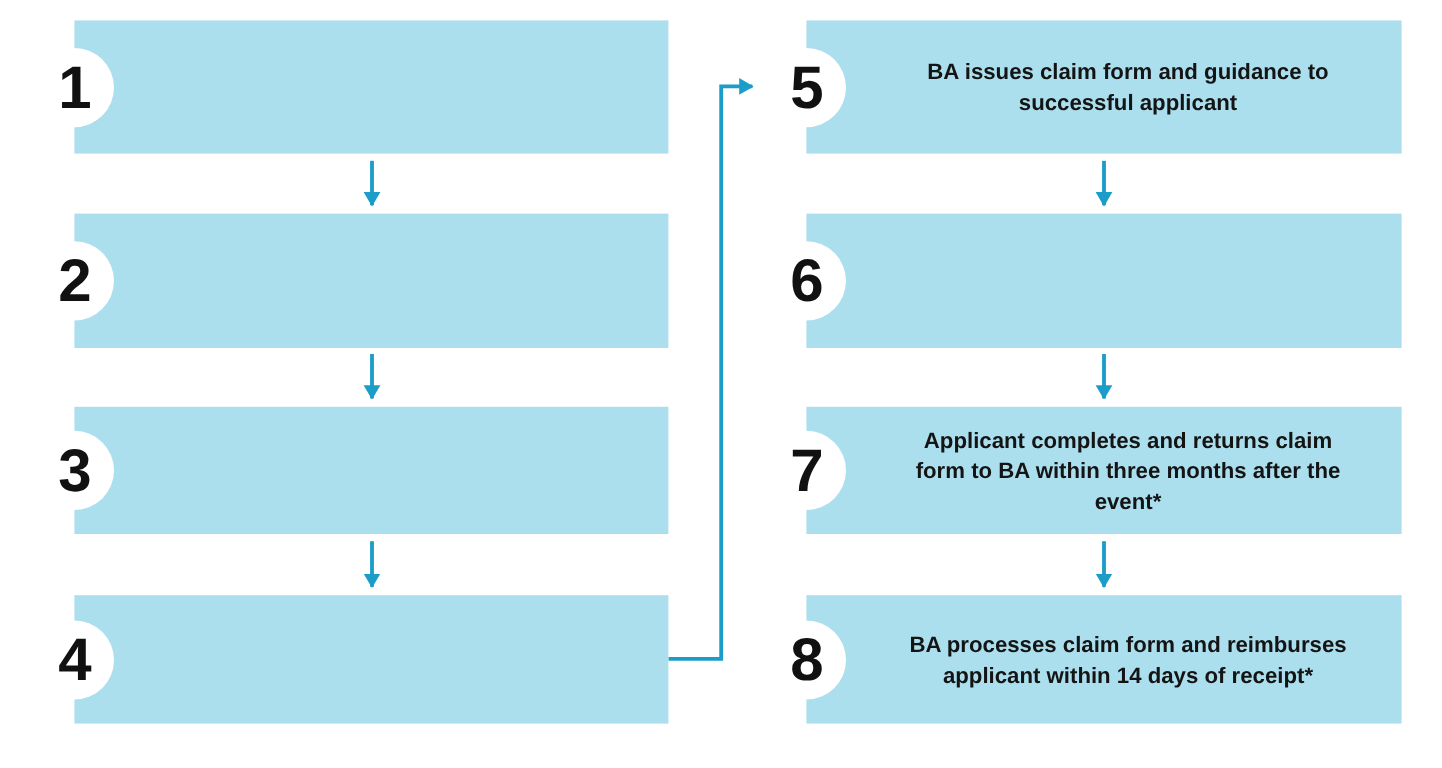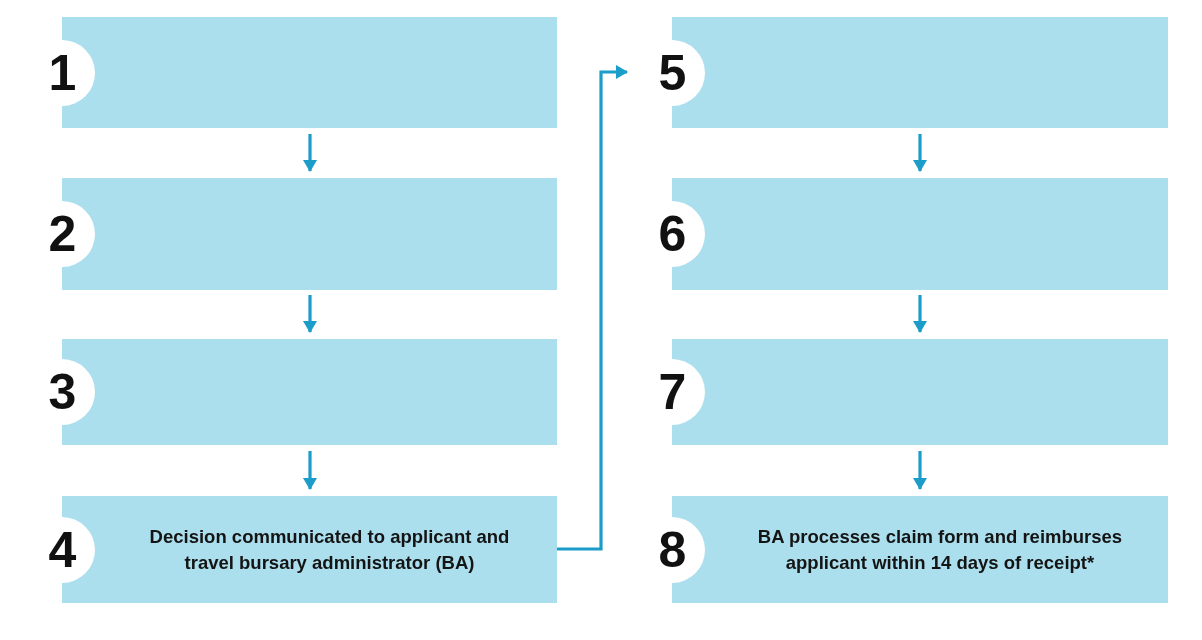--- a/index.html
+++ b/index.html
@@ -121,39 +121,40 @@
   <div class="step pos-3">
     <div class="badge">
       <span>3</span>
     </div>
   </div>
 
   <div class="step pos-4">
     <div class="badge">
       <span>4</span>
     </div>
-    <div class="label">Decision communicated to applicant and travel bursary administrator (BA)</div>
   </div>
 
   <div class="step pos-5">
     <div class="badge">
       <span>5</span>
     </div>
+    <div class="label">BA issues claim form and guidance to successful applicant</div>
   </div>
 
   <div class="step pos-6">
     <div class="badge">
       <span>6</span>
     </div>
   </div>
 
   <div class="step pos-7">
     <div class="badge">
       <span>7</span>
     </div>
+    <div class="label">Applicant completes and returns claim form to BA within three months after the event*</div>
   </div>
 
   <div class="step pos-8">
     <div class="badge">
       <span>8</span>
     </div>
     <div class="label">BA processes claim form and reimburses applicant within 14 days of receipt*</div>
   </div>
 
 </div>

